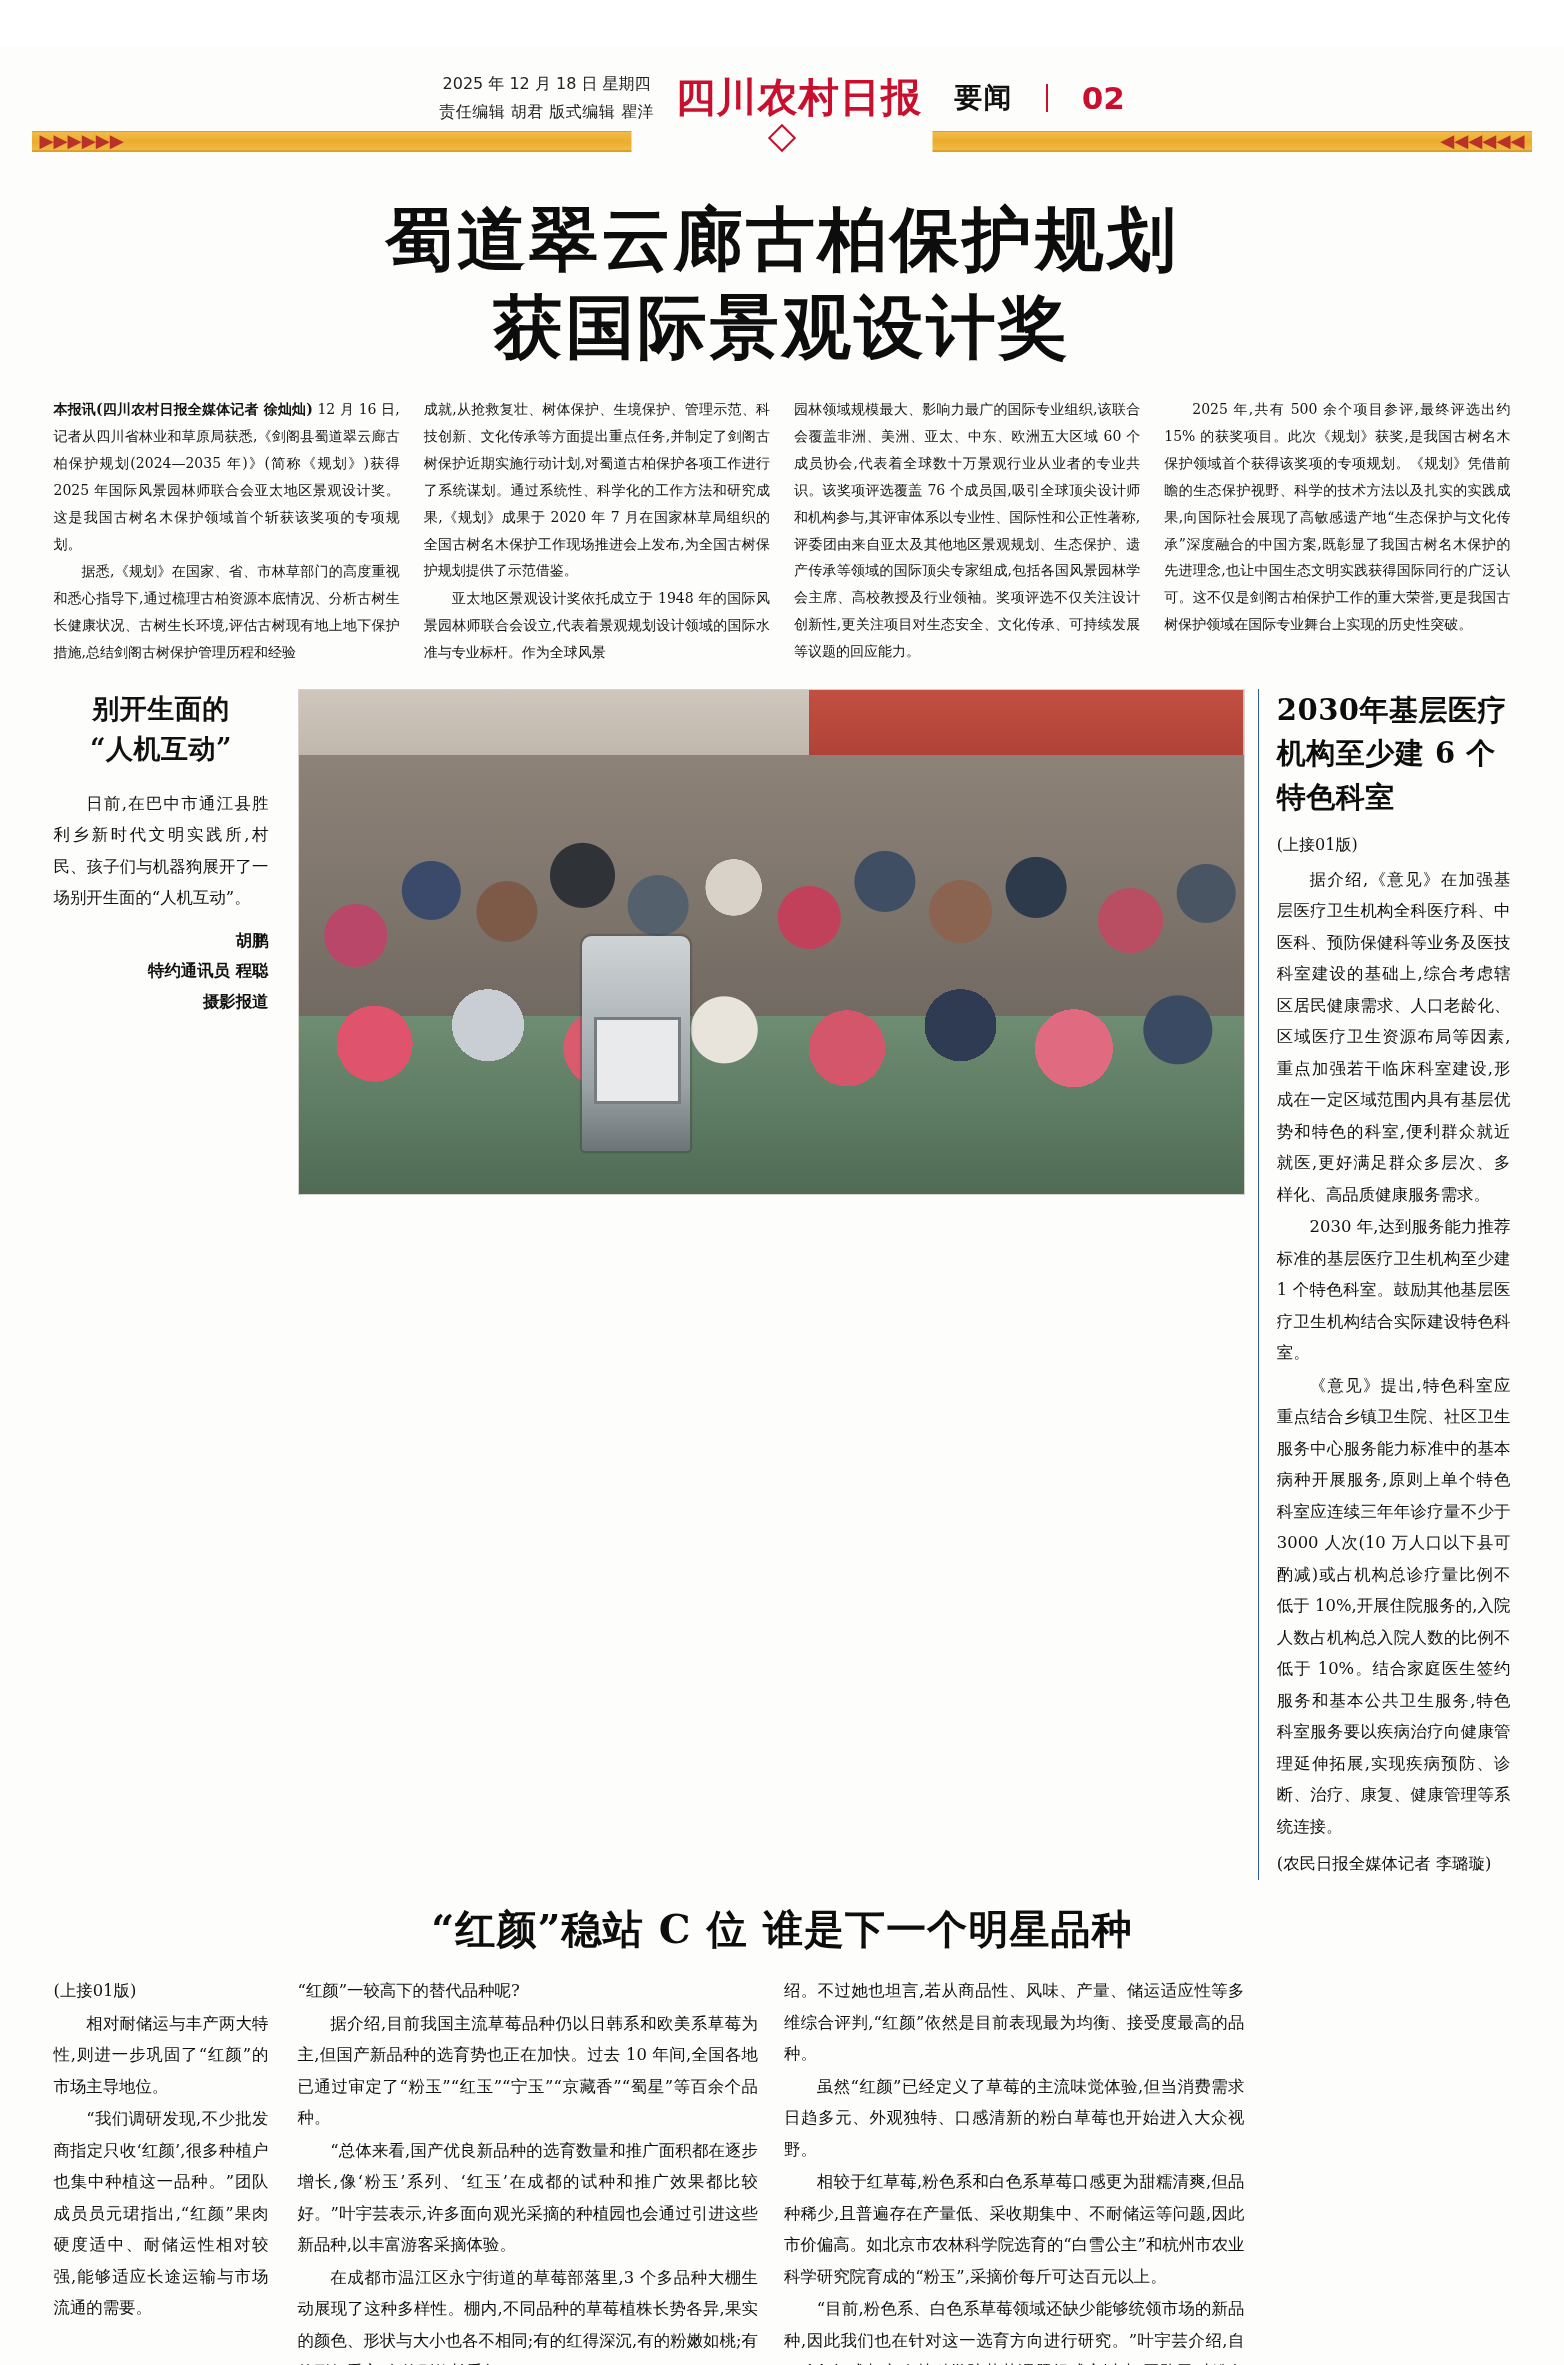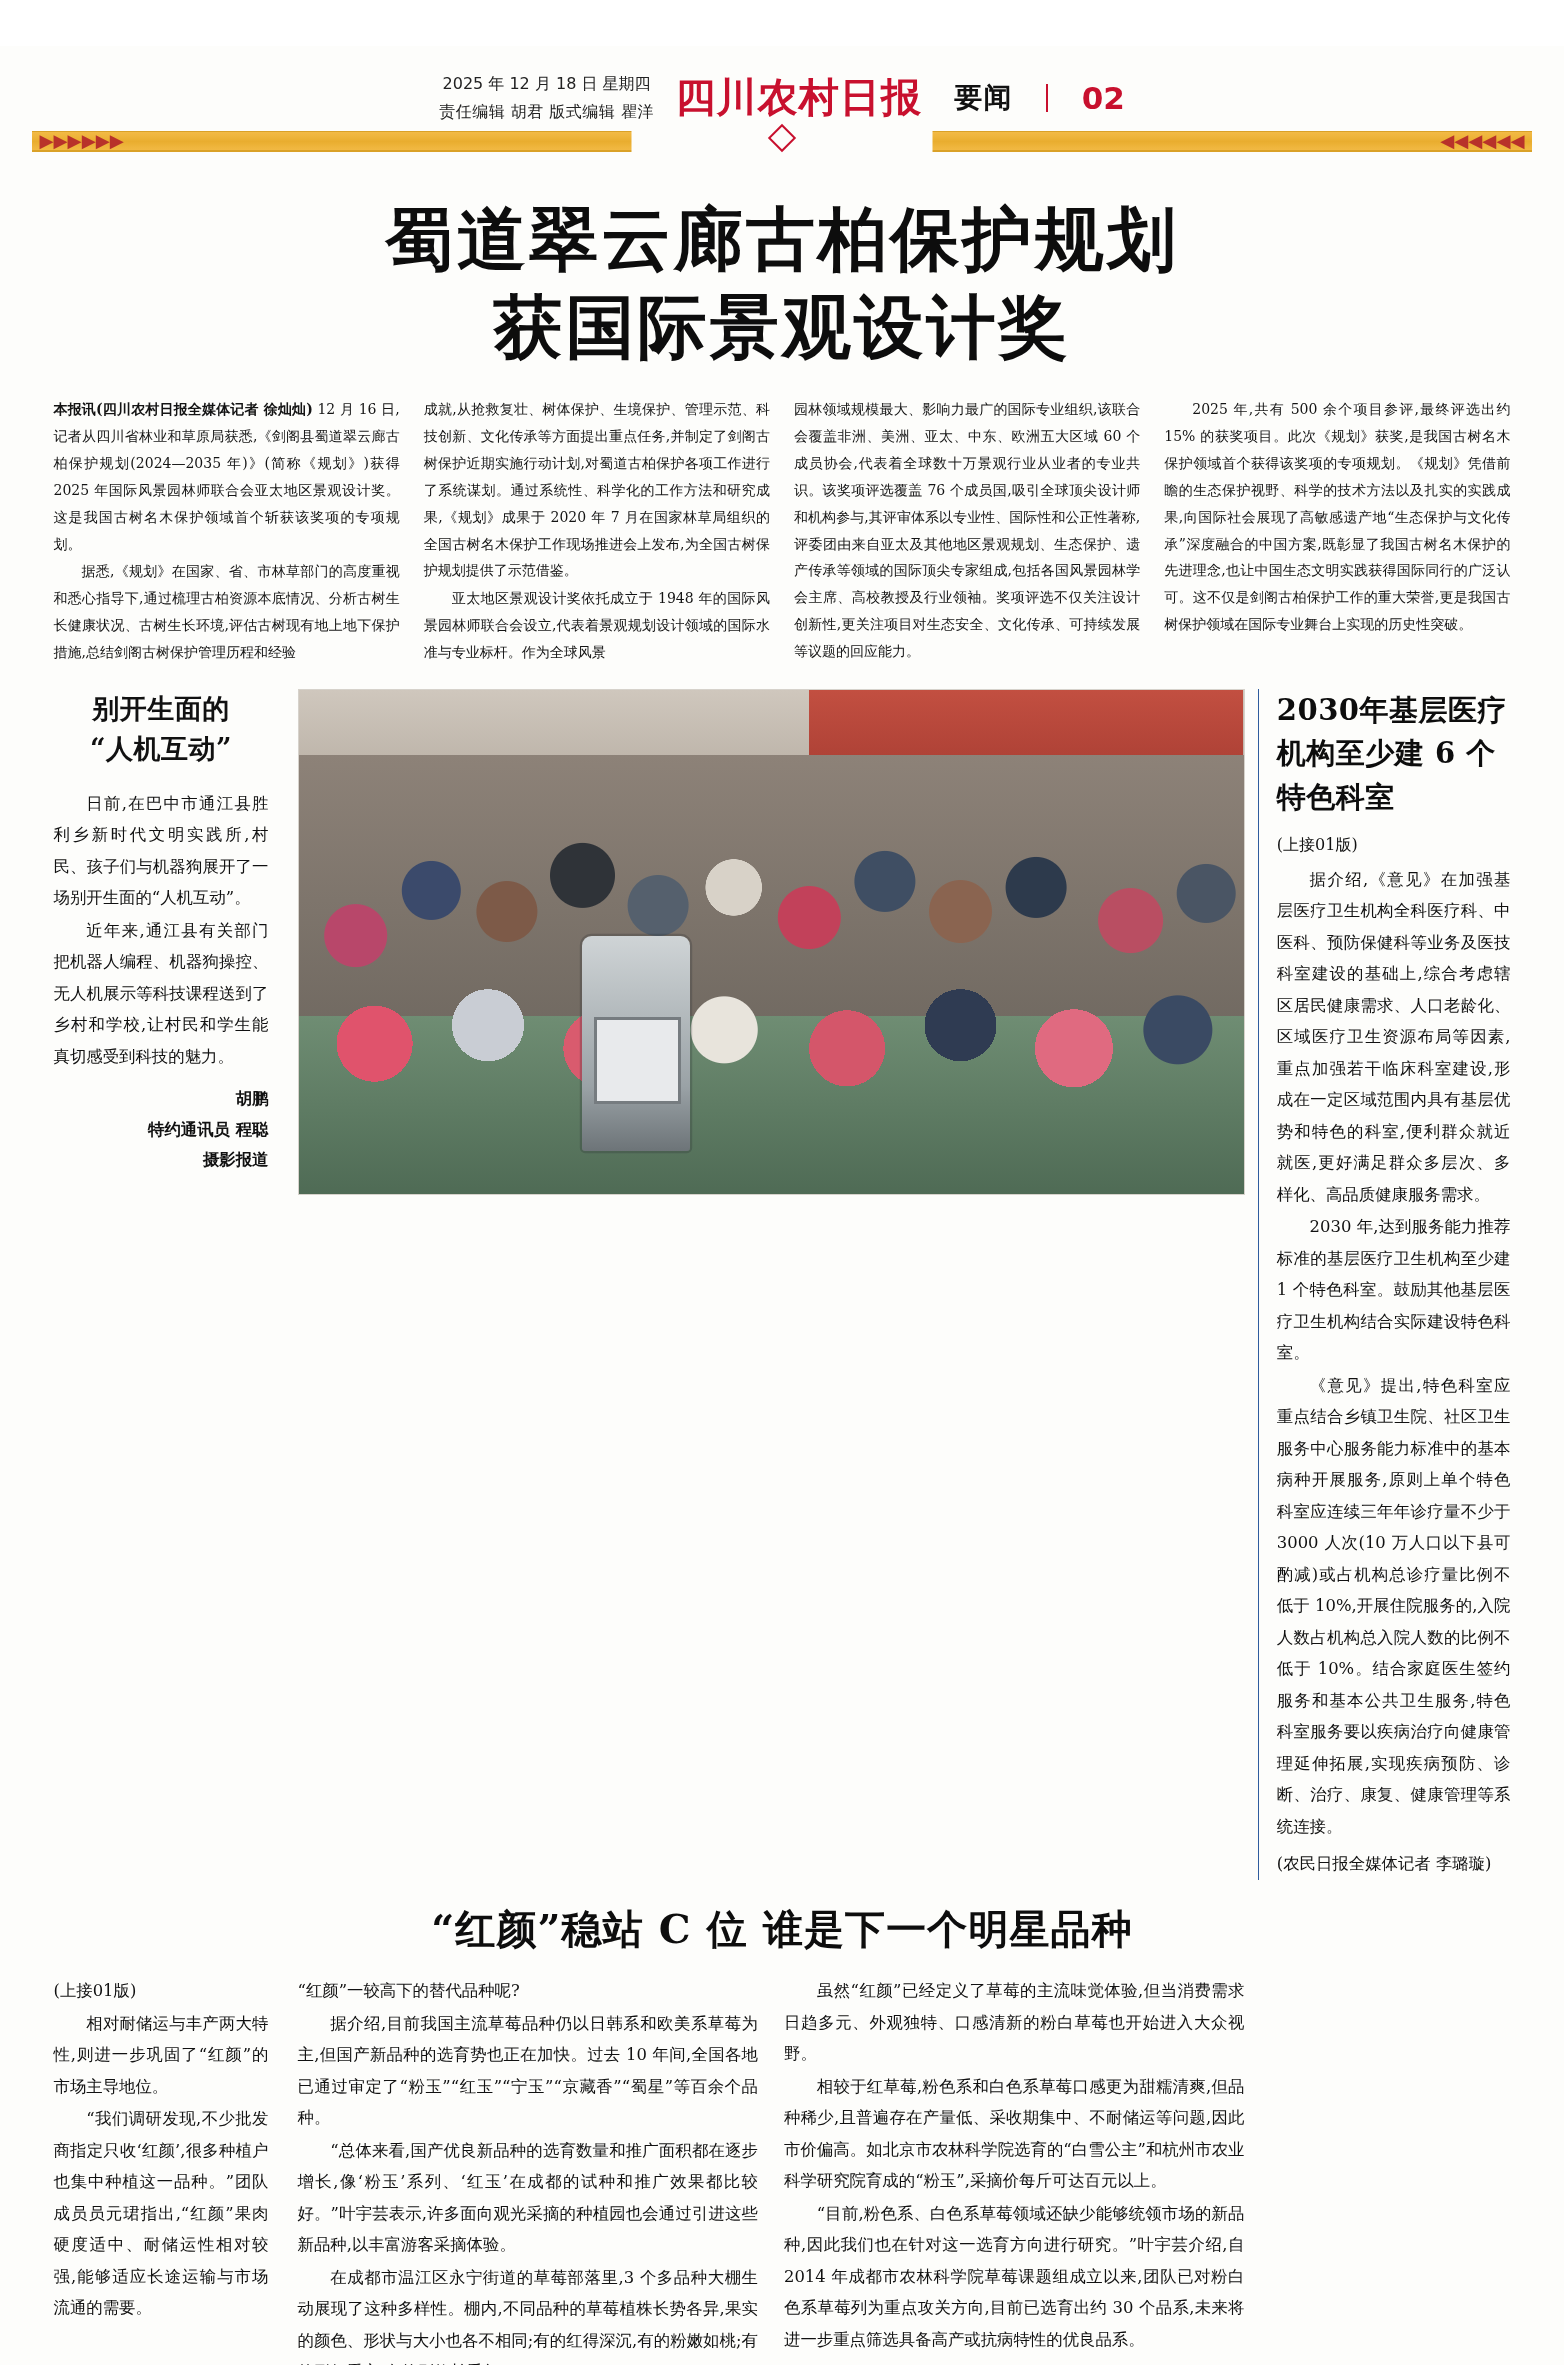--- a/index.html
+++ b/index.html
@@ -377,21 +377,20 @@
   </div>
 
   <div class="mid">
 
     <div class="mid-left">
       <div class="mid-left-title">
         <div>别开生面的</div>
         <div>“人机互动”</div>
       </div>
       <p>日前,在巴中市通江县胜利乡新时代文明实践所,村民、孩子们与机器狗展开了一场别开生面的“人机互动”。</p>
-      <p>近年来,通江县有关部门把机器人编程、机器狗操控、无人机展示等科技课程送到了乡村和学校,让村民和学生能真切感受到科技的魅力。</p>
       <div class="sign">
         <div>胡鹏</div>
         <div>特约通讯员 程聪</div>
         <div>摄影报道</div>
       </div>
     </div>
 
     <div class="mid-center">
       <div class="photo">
         <div class="ph-sky"></div>
@@ -423,20 +422,21 @@
 
     </div>
     <div class="bot-col bot-2">
       <p class="noindent">“红颜”一较高下的替代品种呢?</p>
       <p>据介绍,目前我国主流草莓品种仍以日韩系和欧美系草莓为主,但国产新品种的选育势也正在加快。过去 10 年间,全国各地已通过审定了“粉玉”“红玉”“宁玉”“京藏香”“蜀星”等百余个品种。</p>
       <p>“总体来看,国产优良新品种的选育数量和推广面积都在逐步增长,像‘粉玉’系列、‘红玉’在成都的试种和推广效果都比较好。”叶宇芸表示,许多面向观光采摘的种植园也会通过引进这些新品种,以丰富游客采摘体验。</p>
       <p>在成都市温江区永宁街道的草莓部落里,3 个多品种大棚生动展现了这种多样性。棚内,不同品种的草莓植株长势各异,果实的颜色、形状与大小也各不相同;有的红得深沉,有的粉嫩如桃;有的形似爱心,有的则修长秀气。</p>
 
     </div>
     <div class="bot-col bot-3">
+      <p class="noindent">绍。不过她也坦言,若从商品性、风味、产量、储运适应性等多维综合评判,“红颜”依然是目前表现最为均衡、接受度最高的品种。</p>
       <p>虽然“红颜”已经定义了草莓的主流味觉体验,但当消费需求日趋多元、外观独特、口感清新的粉白草莓也开始进入大众视野。</p>
       <p>相较于红草莓,粉色系和白色系草莓口感更为甜糯清爽,但品种稀少,且普遍存在产量低、采收期集中、不耐储运等问题,因此市价偏高。如北京市农林科学院选育的“白雪公主”和杭州市农业科学研究院育成的“粉玉”,采摘价每斤可达百元以上。</p>
       <p>“目前,粉色系、白色系草莓领域还缺少能够统领市场的新品种,因此我们也在针对这一选育方向进行研究。”叶宇芸介绍,自 2014 年成都市农林科学院草莓课题组成立以来,团队已对粉白色系草莓列为重点攻关方向,目前已选育出约 30 个品系,未来将进一步重点筛选具备高产或抗病特性的优良品系。</p>
     </div>
     <div class="bot-col bot-4"></div>
   </div>
 
 </div>
 
 

